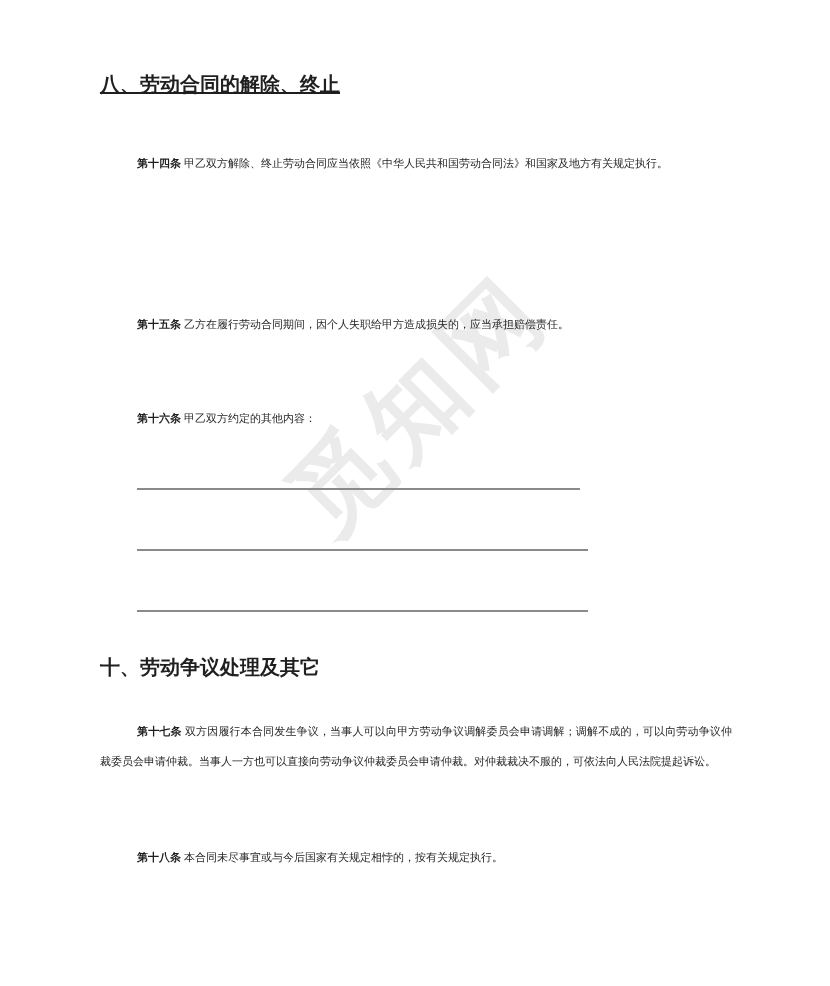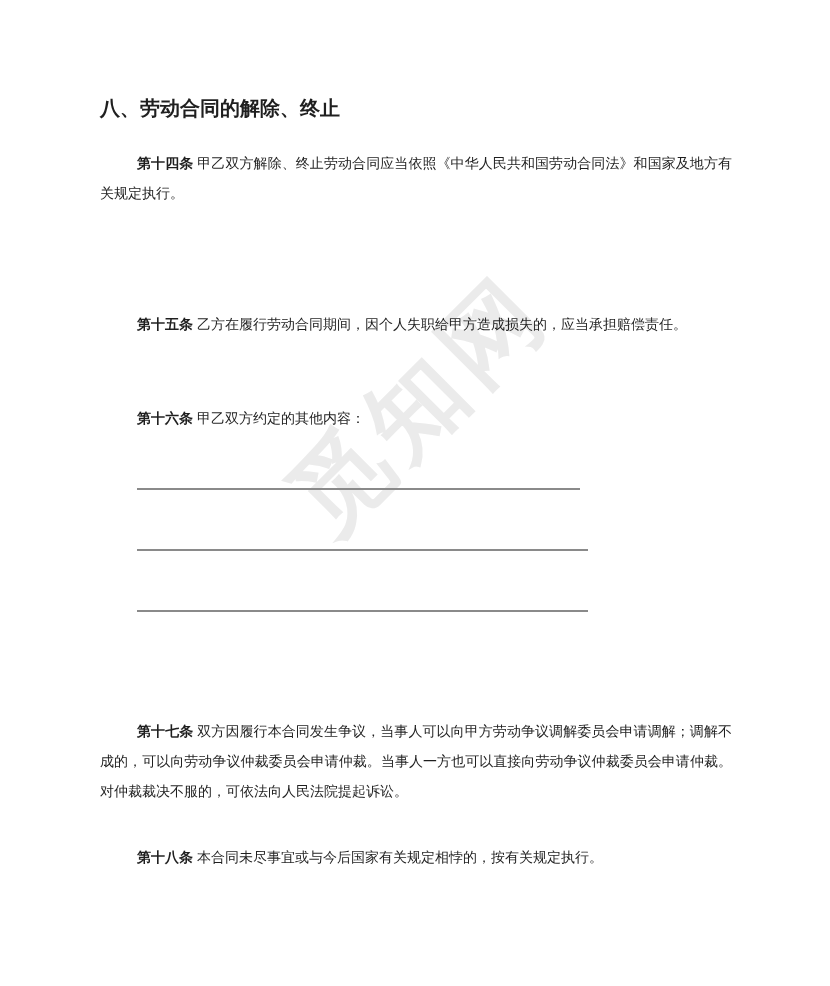--- a/index.html
+++ b/index.html
@@ -38,37 +38,37 @@
     font-size: 20px;
     line-height: 24px;
     font-weight: 700;
     z-index: 1;
   }
   .para {
     position: absolute;
     left: 100px;
     width: 632px;
     margin: 0;
-    font-size: 14px;
+    font-size: 11px;
     line-height: 30px;
     text-align: justify;
     text-indent: 37px;
     z-index: 1;
   }
   .clause-label {
     font-weight: 700;
   }
   .fill-line {
     position: absolute;
     left: 137px;
     height: 2px;
     background: #8a8a8a;
     z-index: 1;
   }
-  #h8  { top: 96px; }
+  #h8  { top: 72px; text-decoration: underline; }
   #p14 { top: 148px; }
   #h9  { top: 246px; }
   #p15 { top: 309px; }
   #p16 { top: 403px; }
   #line1 { top: 488px; width: 443px; }
   #line2 { top: 549px; width: 451px; }
   #line3 { top: 610px; width: 451px; }
   #h10 { top: 655px; }
   #p17 { top: 716px; }
   #p18 { top: 842px; }
@@ -86,18 +86,19 @@
 
 
   <p class="para" id="p15"><span class="clause-label">第十五条</span> <span>乙方在履行劳动合同期间，因个人失职给甲方造成损失的，应当承担赔偿责任。</span></p>
 
   <p class="para" id="p16"><span class="clause-label">第十六条</span> <span>甲乙双方约定的其他内容：</span></p>
 
   <div class="fill-line" id="line1"></div>
   <div class="fill-line" id="line2"></div>
   <div class="fill-line" id="line3"></div>
 
+  <h2 class="sec-heading" id="h10">十、劳动争议处理及其它</h2>
 
   <p class="para" id="p18"><span class="clause-label">第十八条</span> <span>本合同未尽事宜或与今后国家有关规定相悖的，按有关规定执行。</span></p>
 
   <p class="para" id="p17"><span class="clause-label">第十七条</span> <span>双方因履行本合同发生争议，当事人可以向甲方劳动争议调解委员会申请调解；调解不成的，可以向劳动争议仲裁委员会申请仲裁。当事人一方也可以直接向劳动争议仲裁委员会申请仲裁。对仲裁裁决不服的，可依法向人民法院提起诉讼。</span></p>
 
 </div>
 
 </body></html>

